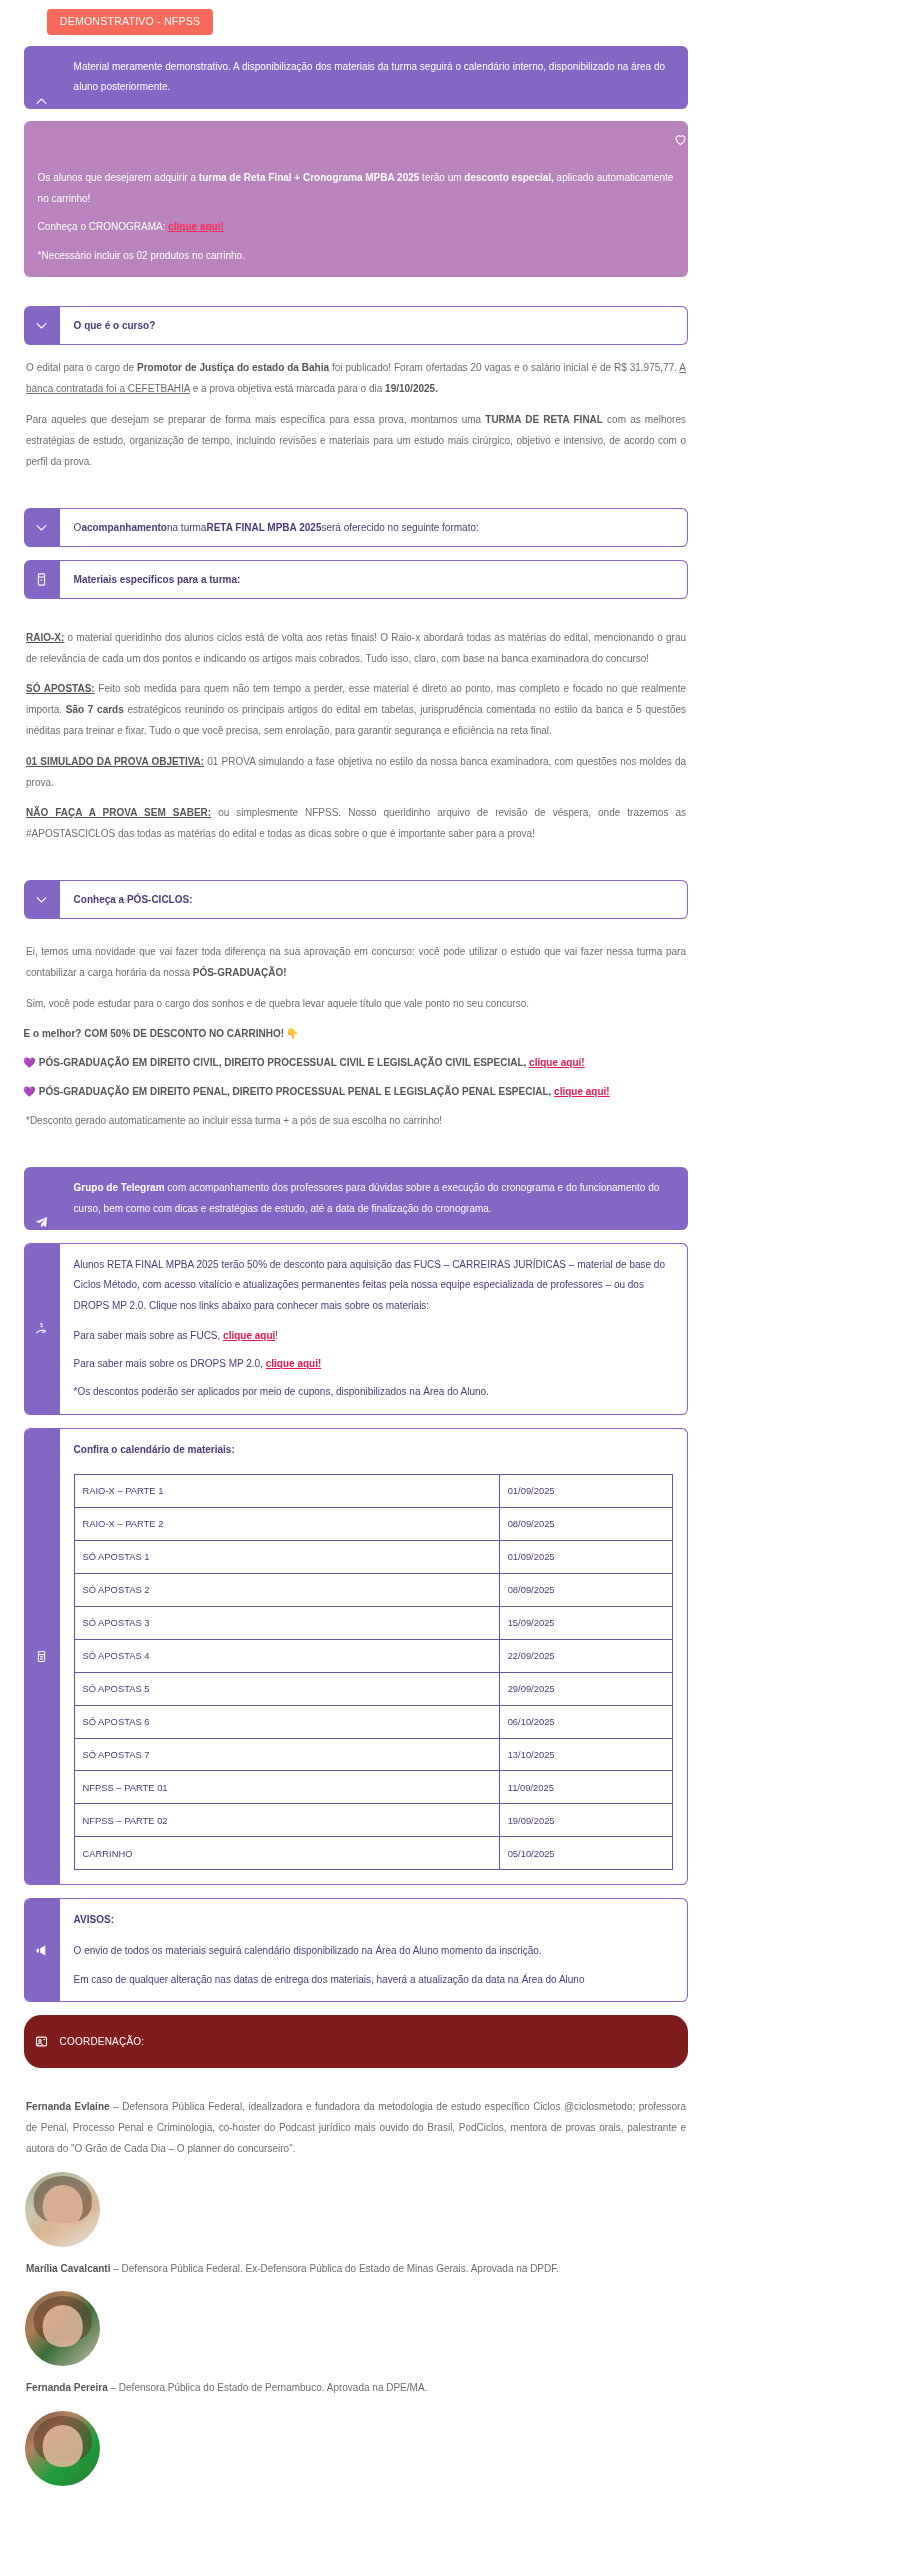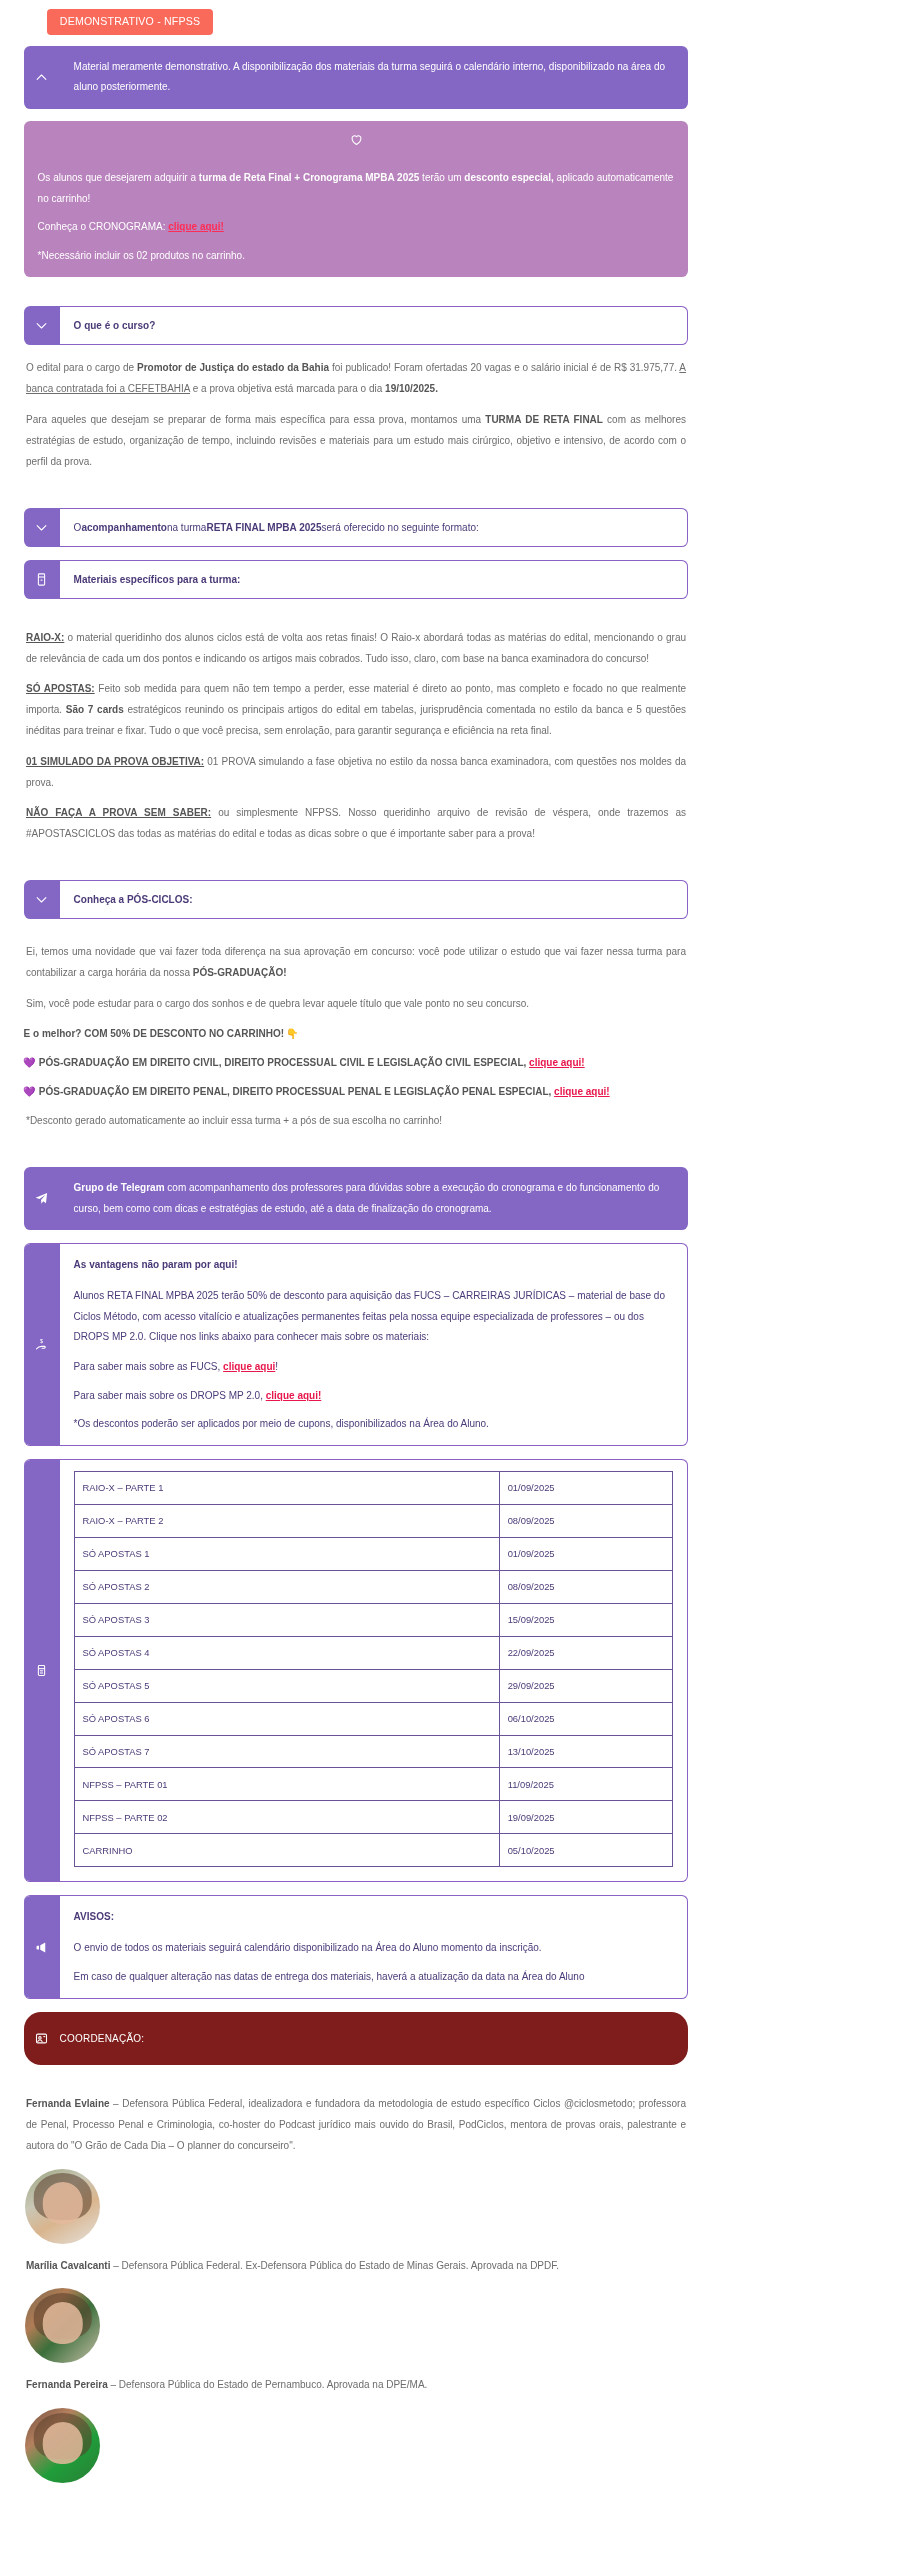--- a/index.html
+++ b/index.html
@@ -31,21 +31,21 @@
     font-size: 10.6px;
     letter-spacing: 0.2px;
     padding: 7px 12.6px 7.9px 12.6px;
     border-radius: 3.9px;
     line-height: 1;
   }
 
   
   .panel {
     display: flex;
-    align-items: center;
+    align-items: flex-end;
     margin: 0 0 12.6px 0;
     border-radius: 6.3px;
     overflow: hidden;
     min-height: 38px;
   }
   .panel .ic {
     flex: 0 0 36px;
     display: flex;
     align-items: center;
     justify-content: center;
@@ -348,21 +348,20 @@
   </div>
 
   <div class="panel outline">
     <div class="ic">
       <svg class="icon-svg" viewBox="0 0 24 24" aria-hidden="true" style="font-size:17px">
         <text x="12" y="10" text-anchor="middle" font-size="9" fill="#fff" stroke="none" font-family="Liberation Sans, sans-serif">$</text>
         <path d="M4 19c2.5-3 6-4 8-4h4.5a1.5 1.5 0 0 1 0 3H13" stroke-linecap="round"></path>
       </svg>
     </div>
     <div class="bd">
-      <div style="font-weight:bold;margin-bottom:11px">As vantagens não param por aqui!</div>
       <div>Alunos RETA FINAL MPBA 2025 terão 50% de desconto para aquisição das FUCS – CARREIRAS JURÍDICAS – material de base do Ciclos Método, com acesso vitalício e atualizações permanentes feitas pela nossa equipe especializada de professores – ou dos DROPS MP 2.0. Clique nos links abaixo para conhecer mais sobre os materiais:</div>
       <div style="height:9.4px"></div>
       <div>
         <span>Para saber mais sobre as FUCS, </span><a href="#" class="lnk">clique aqui</a><span>!</span>
       </div>
       <div style="height:7.9px"></div>
       <div>
         <span>Para saber mais sobre os DROPS MP 2.0, </span><a href="#" class="lnk">clique aqui!</a>
       </div>
       <div style="height:7.9px"></div>
@@ -373,20 +372,21 @@
   <div class="panel outline">
     <div class="ic">
       <svg class="icon-svg" viewBox="0 0 24 24" aria-hidden="true">
         <rect x="7" y="4" width="10" height="16" rx="1.5"></rect>
         <line x1="7" y1="9" x2="17" y2="9"></line>
         <line x1="9.5" y1="12.5" x2="14.5" y2="12.5"></line>
         <line x1="9.5" y1="16" x2="14.5" y2="16"></line>
       </svg>
     </div>
     <div class="bd">
+      <div class="cal-title">Confira o calendário de materiais:</div>
       <table class="cal">
         <tbody>
             <tr>
               <td class="c1">RAIO-X – PARTE 1</td>
               <td class="c2">01/09/2025</td>
             </tr>
             <tr>
               <td class="c1">RAIO-X – PARTE 2</td>
               <td class="c2">08/09/2025</td>
             </tr>

